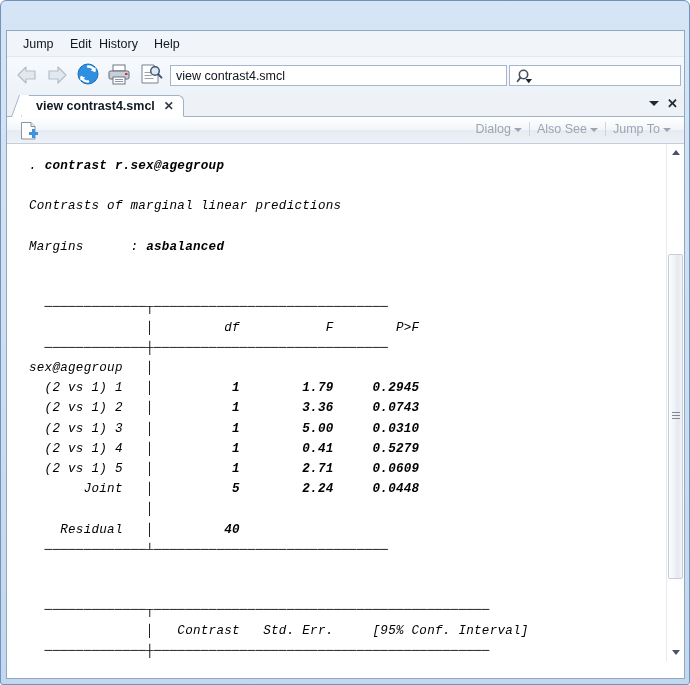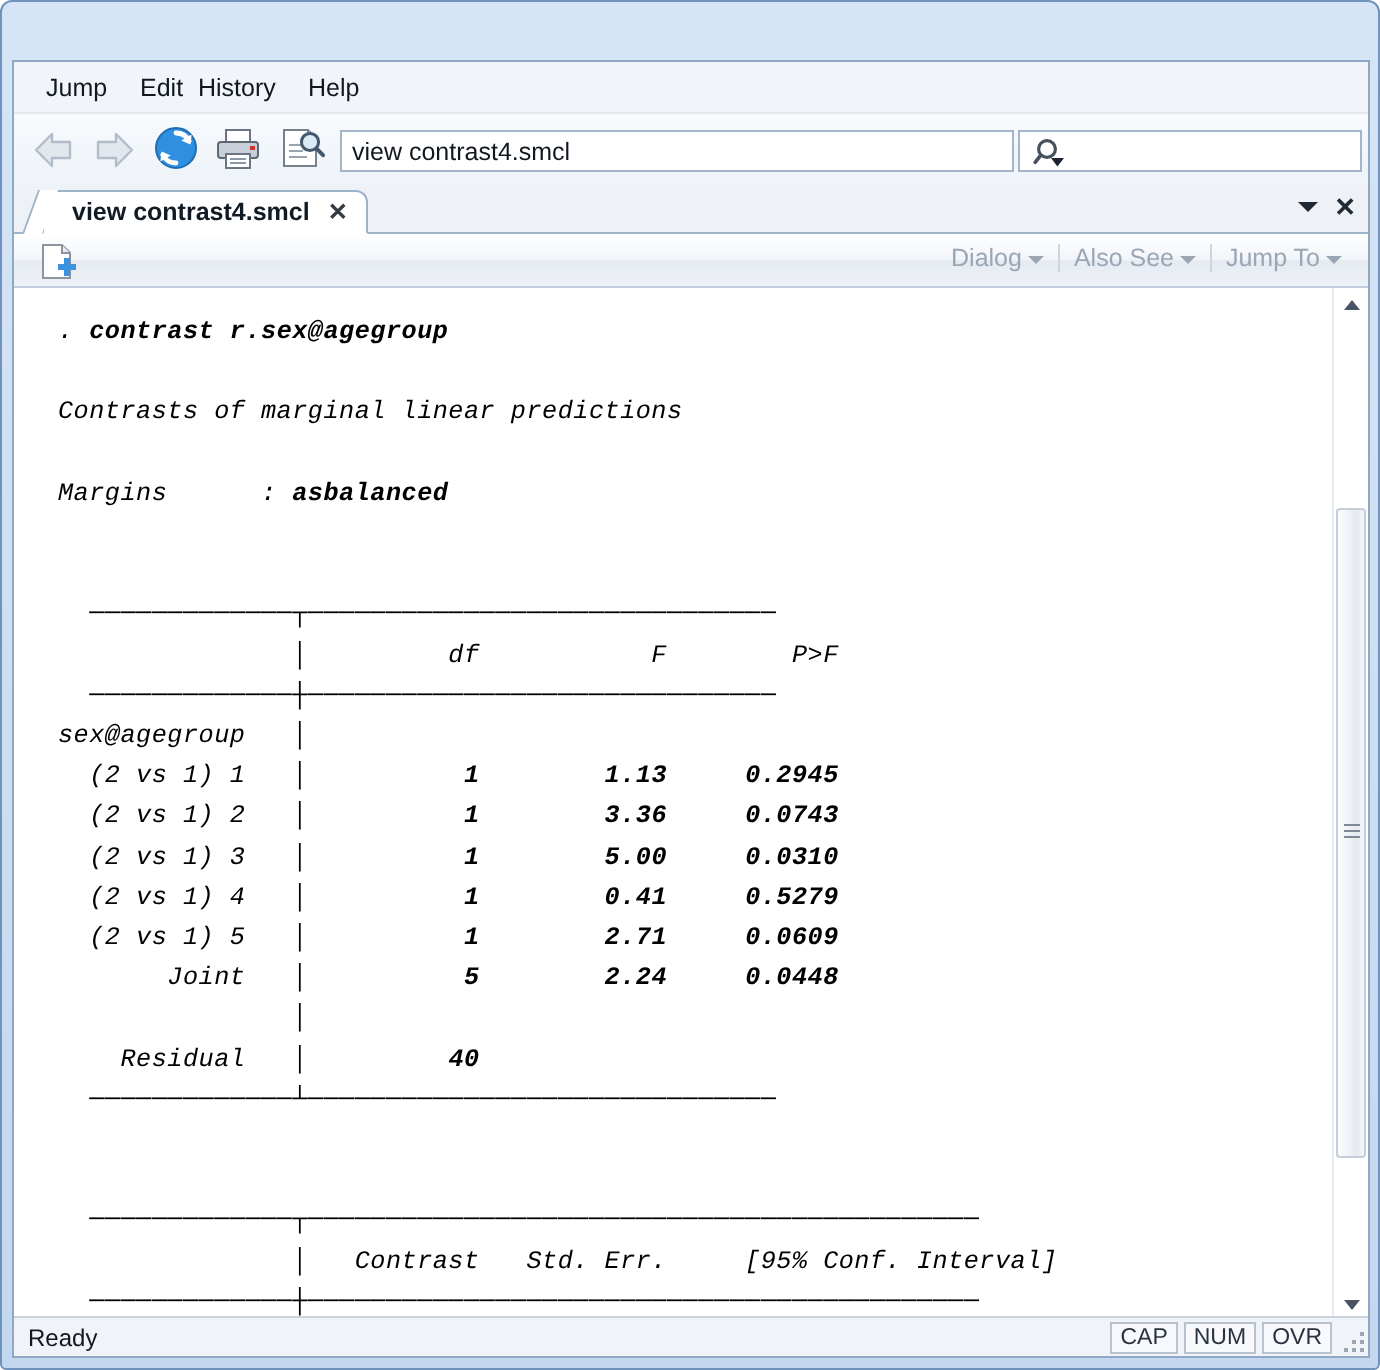--- a/index.html
+++ b/index.html
@@ -545,21 +545,21 @@
 
 Contrasts of marginal linear predictions
 
 Margins      : <b>asbalanced</b>
 
 
   ─────────────┬──────────────────────────────
                │         df           F        P&gt;F
   ─────────────┼──────────────────────────────
 sex@agegroup   │
-  (2 vs 1) 1   │          <b>1</b>        <b>1.13</b>     <b>0.2945</b>
+  (2 vs 1) 1   │          <b>1</b>        <b>1.79</b>     <b>0.2945</b>
   (2 vs 1) 2   │          <b>1</b>        <b>3.36</b>     <b>0.0743</b>
   (2 vs 1) 3   │          <b>1</b>        <b>5.00</b>     <b>0.0310</b>
   (2 vs 1) 4   │          <b>1</b>        <b>0.41</b>     <b>0.5279</b>
   (2 vs 1) 5   │          <b>1</b>        <b>2.71</b>     <b>0.0609</b>
        Joint   │          <b>5</b>        <b>2.24</b>     <b>0.0448</b>
                │
     Residual   │         <b>40</b>
   ─────────────┴──────────────────────────────
 
 
@@ -586,31 +586,15 @@
           <i></i>
             <i></i>
             <i></i>
         </span>
       </div>
       <div class="vs-btn down">
         <span class="vs-arrow"></span>
       </div>
     </div>
 
-    <div class="statusbar">
-      <div class="status-text">Ready</div>
-      <div class="status-flags">
-        <span class="flag">CAP</span>
-        <span class="flag">NUM</span>
-        <span class="flag">OVR</span>
-      </div>
-      <div class="resize-grip">
-        <i style="right:0; bottom:0;"></i>
-        <i style="right:4px; bottom:0;"></i>
-        <i style="right:8px; bottom:0;"></i>
-        <i style="right:0; bottom:4px;"></i>
-        <i style="right:4px; bottom:4px;"></i>
-        <i style="right:0; bottom:8px;"></i>
-      </div>
-    </div>
 
   </div>
 </div>
 
 </body></html>

